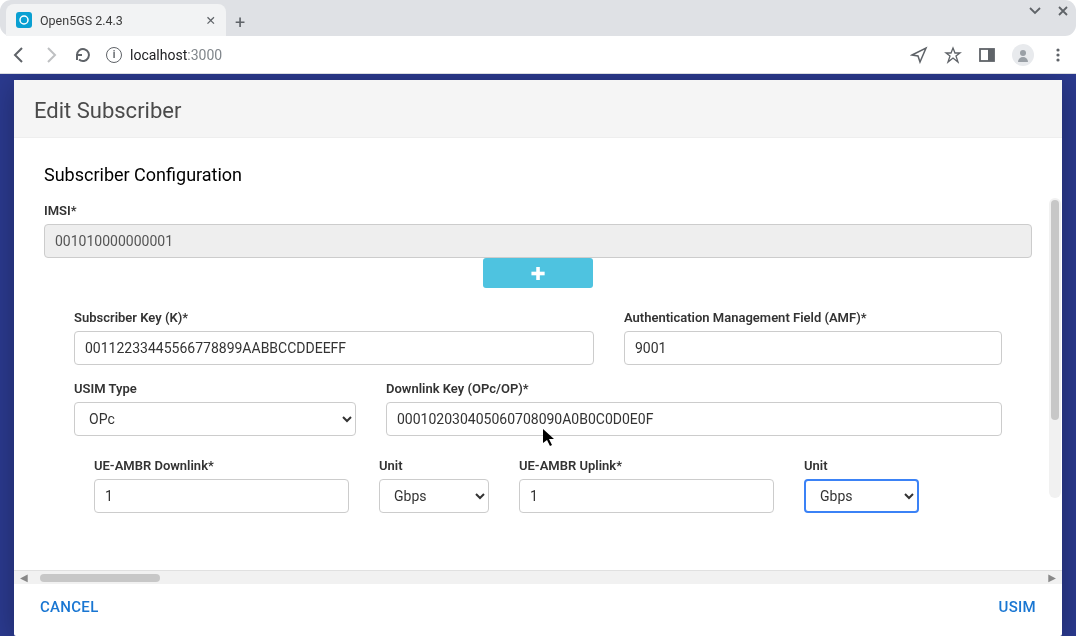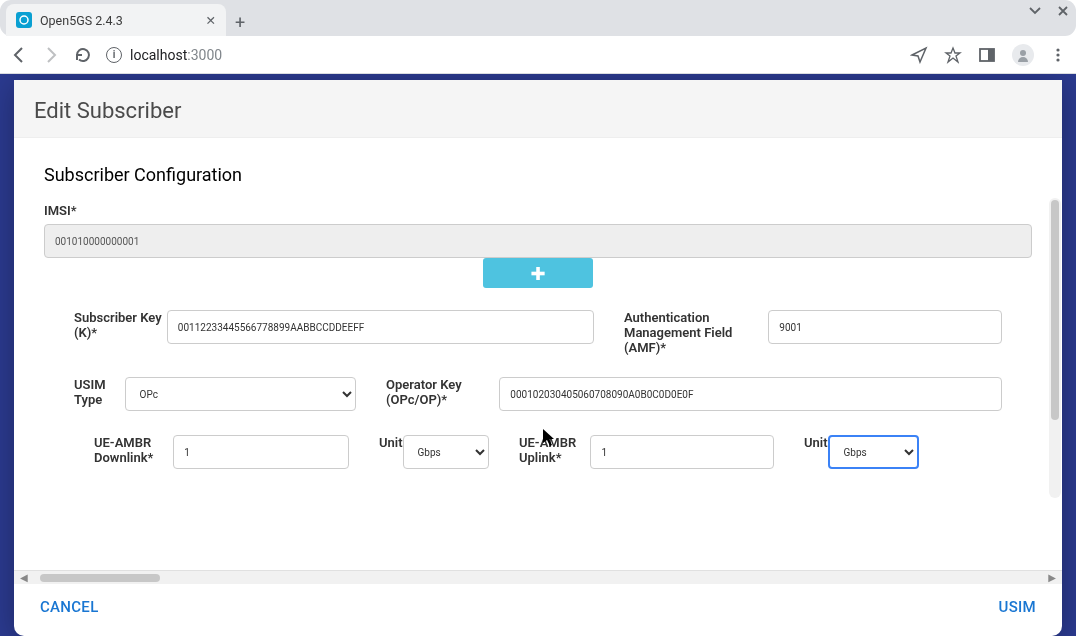--- a/index.html
+++ b/index.html
@@ -20,32 +20,32 @@
   .toolbar .navicons { display:flex; gap:14px; align-items:center; }
   .urlbox { flex:1; display:flex; align-items:center; gap:8px; font-size:14px; }
   .urlbox .info { width:16px; height:16px; border:1.5px solid #5f6368; border-radius:50%; display:flex; align-items:center; justify-content:center; font-size:10px; font-weight:bold; }
   .urlbox .host { color:#202124; }
   .urlbox .path { color:#80868b; }
   .right-icons { display:flex; gap:16px; align-items:center; }
   .avatar { width:22px; height:22px; background:#e8eaed; border-radius:50%; display:flex; align-items:center; justify-content:center; color:#5f6368; }
 
   
   .page-wrap { flex:1; position:relative; background:#2b3a8f; padding-top:6px; overflow:hidden; }
-  .modal { position:absolute; left:14px; right:14px; top:6px; bottom:0; background:#fff; box-shadow:0 4px 30px rgba(0,0,0,.3); border-radius:10px; display:flex; flex-direction:column; }
+  .modal { position:absolute; left:14px; right:14px; top:6px; bottom:0; background:#fff; box-shadow:0 4px 30px rgba(0,0,0,.3); border-radius:2px; display:flex; flex-direction:column; }
   .modal-header { padding: 18px 20px 14px; background:#f5f5f5; border-bottom:1px solid #eee; }
   .modal-header h1 { font-size:22px; font-weight:400; color:#4a4a4a; }
   .modal-body { flex:1; overflow:auto; position:relative; }
   .modal-body-inner { padding: 26px 30px 10px 30px; }
   .section-title { font-size:18px; font-weight:400; color:#000000; margin-bottom:18px; }
 
   .field-label { font-size:13px; font-weight:600; color:#333; margin-bottom:6px; display:block; }
-  .tf { width:100%; height:34px; border:1px solid #ccc; border-radius:4px; padding:0 10px; font-size:10px; color:#333; background:#fff; }
+  .tf { width:100%; height:34px; border:1px solid #ccc; border-radius:4px; padding:0 10px; font-size:14px; color:#333; background:#fff; }
   .tf[disabled] { background:#eee; color:#555; }
   select.tf { appearance:auto; }
-  .col { display:flex; flex-direction:row; }
+  .col { display:flex; flex-direction:column; }
 
   .imsi-block { }
   .add-row { display:flex; justify-content:center; margin-bottom:22px; }
   .add-btn { width:110px; height:30px; background:#4ec3e0; border:none; border-radius:3px; color:#fff; font-size:18px; display:flex; align-items:center; justify-content:center; cursor:pointer; }
 
   .indented { padding-left:30px; padding-right:30px; }
   .grid2 { display:flex; gap:30px; margin-bottom:16px; }
   .grid2 > .col:first-child { flex:0 0 520px; }
   .grid2 > .col:last-child { flex:1; }
 
@@ -196,21 +196,21 @@
           </div>
 
           <div class="grid3">
             <div class="col col-usim">
               <label class="field-label">USIM Type</label>
               <select class="tf">
                 <option>OPc</option>
               </select>
             </div>
             <div class="col col-opk">
-              <label class="field-label">Operator Key (OPc/OP)*</label>
+              <label class="field-label">Downlink Key (OPc/OP)*</label>
               <input class="tf" value="000102030405060708090A0B0C0D0E0F" style="">
             </div>
           </div>
 
           <div class="grid4">
             <div class="col c c-dl">
               <label class="field-label">UE-AMBR Downlink*</label>
               <input class="tf" value="1" style="">
             </div>
             <div class="col c c-unit">

